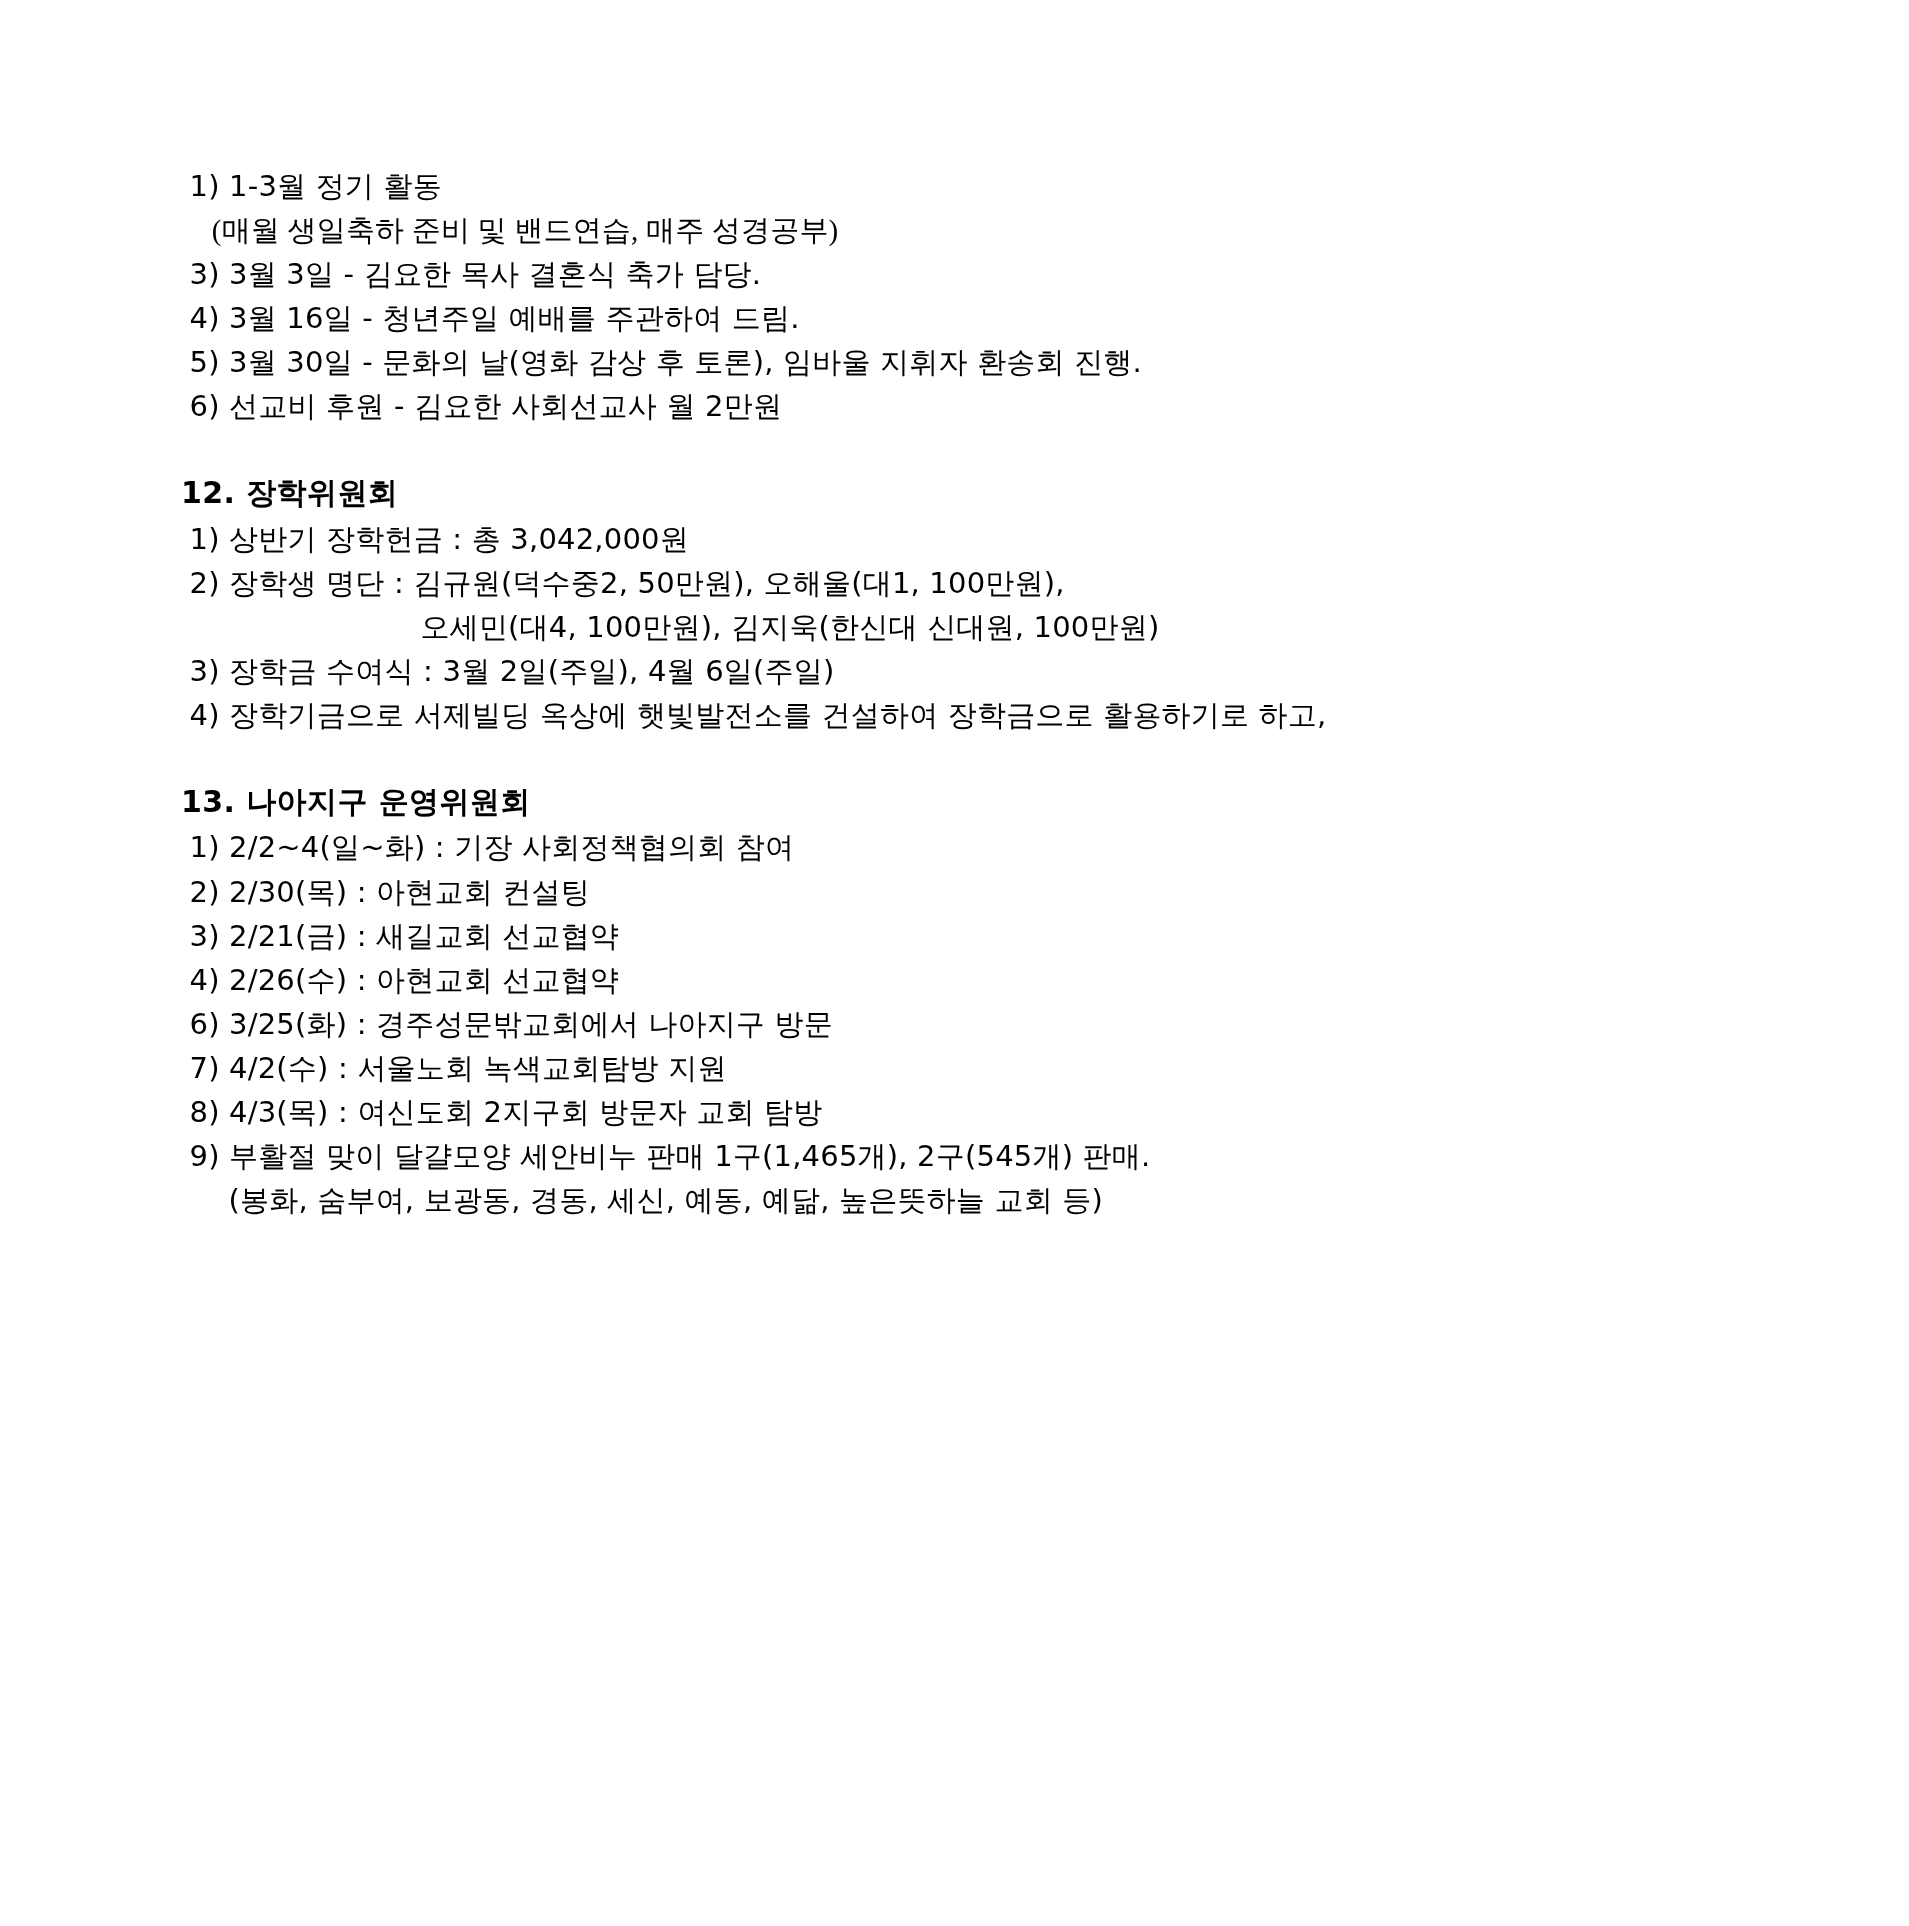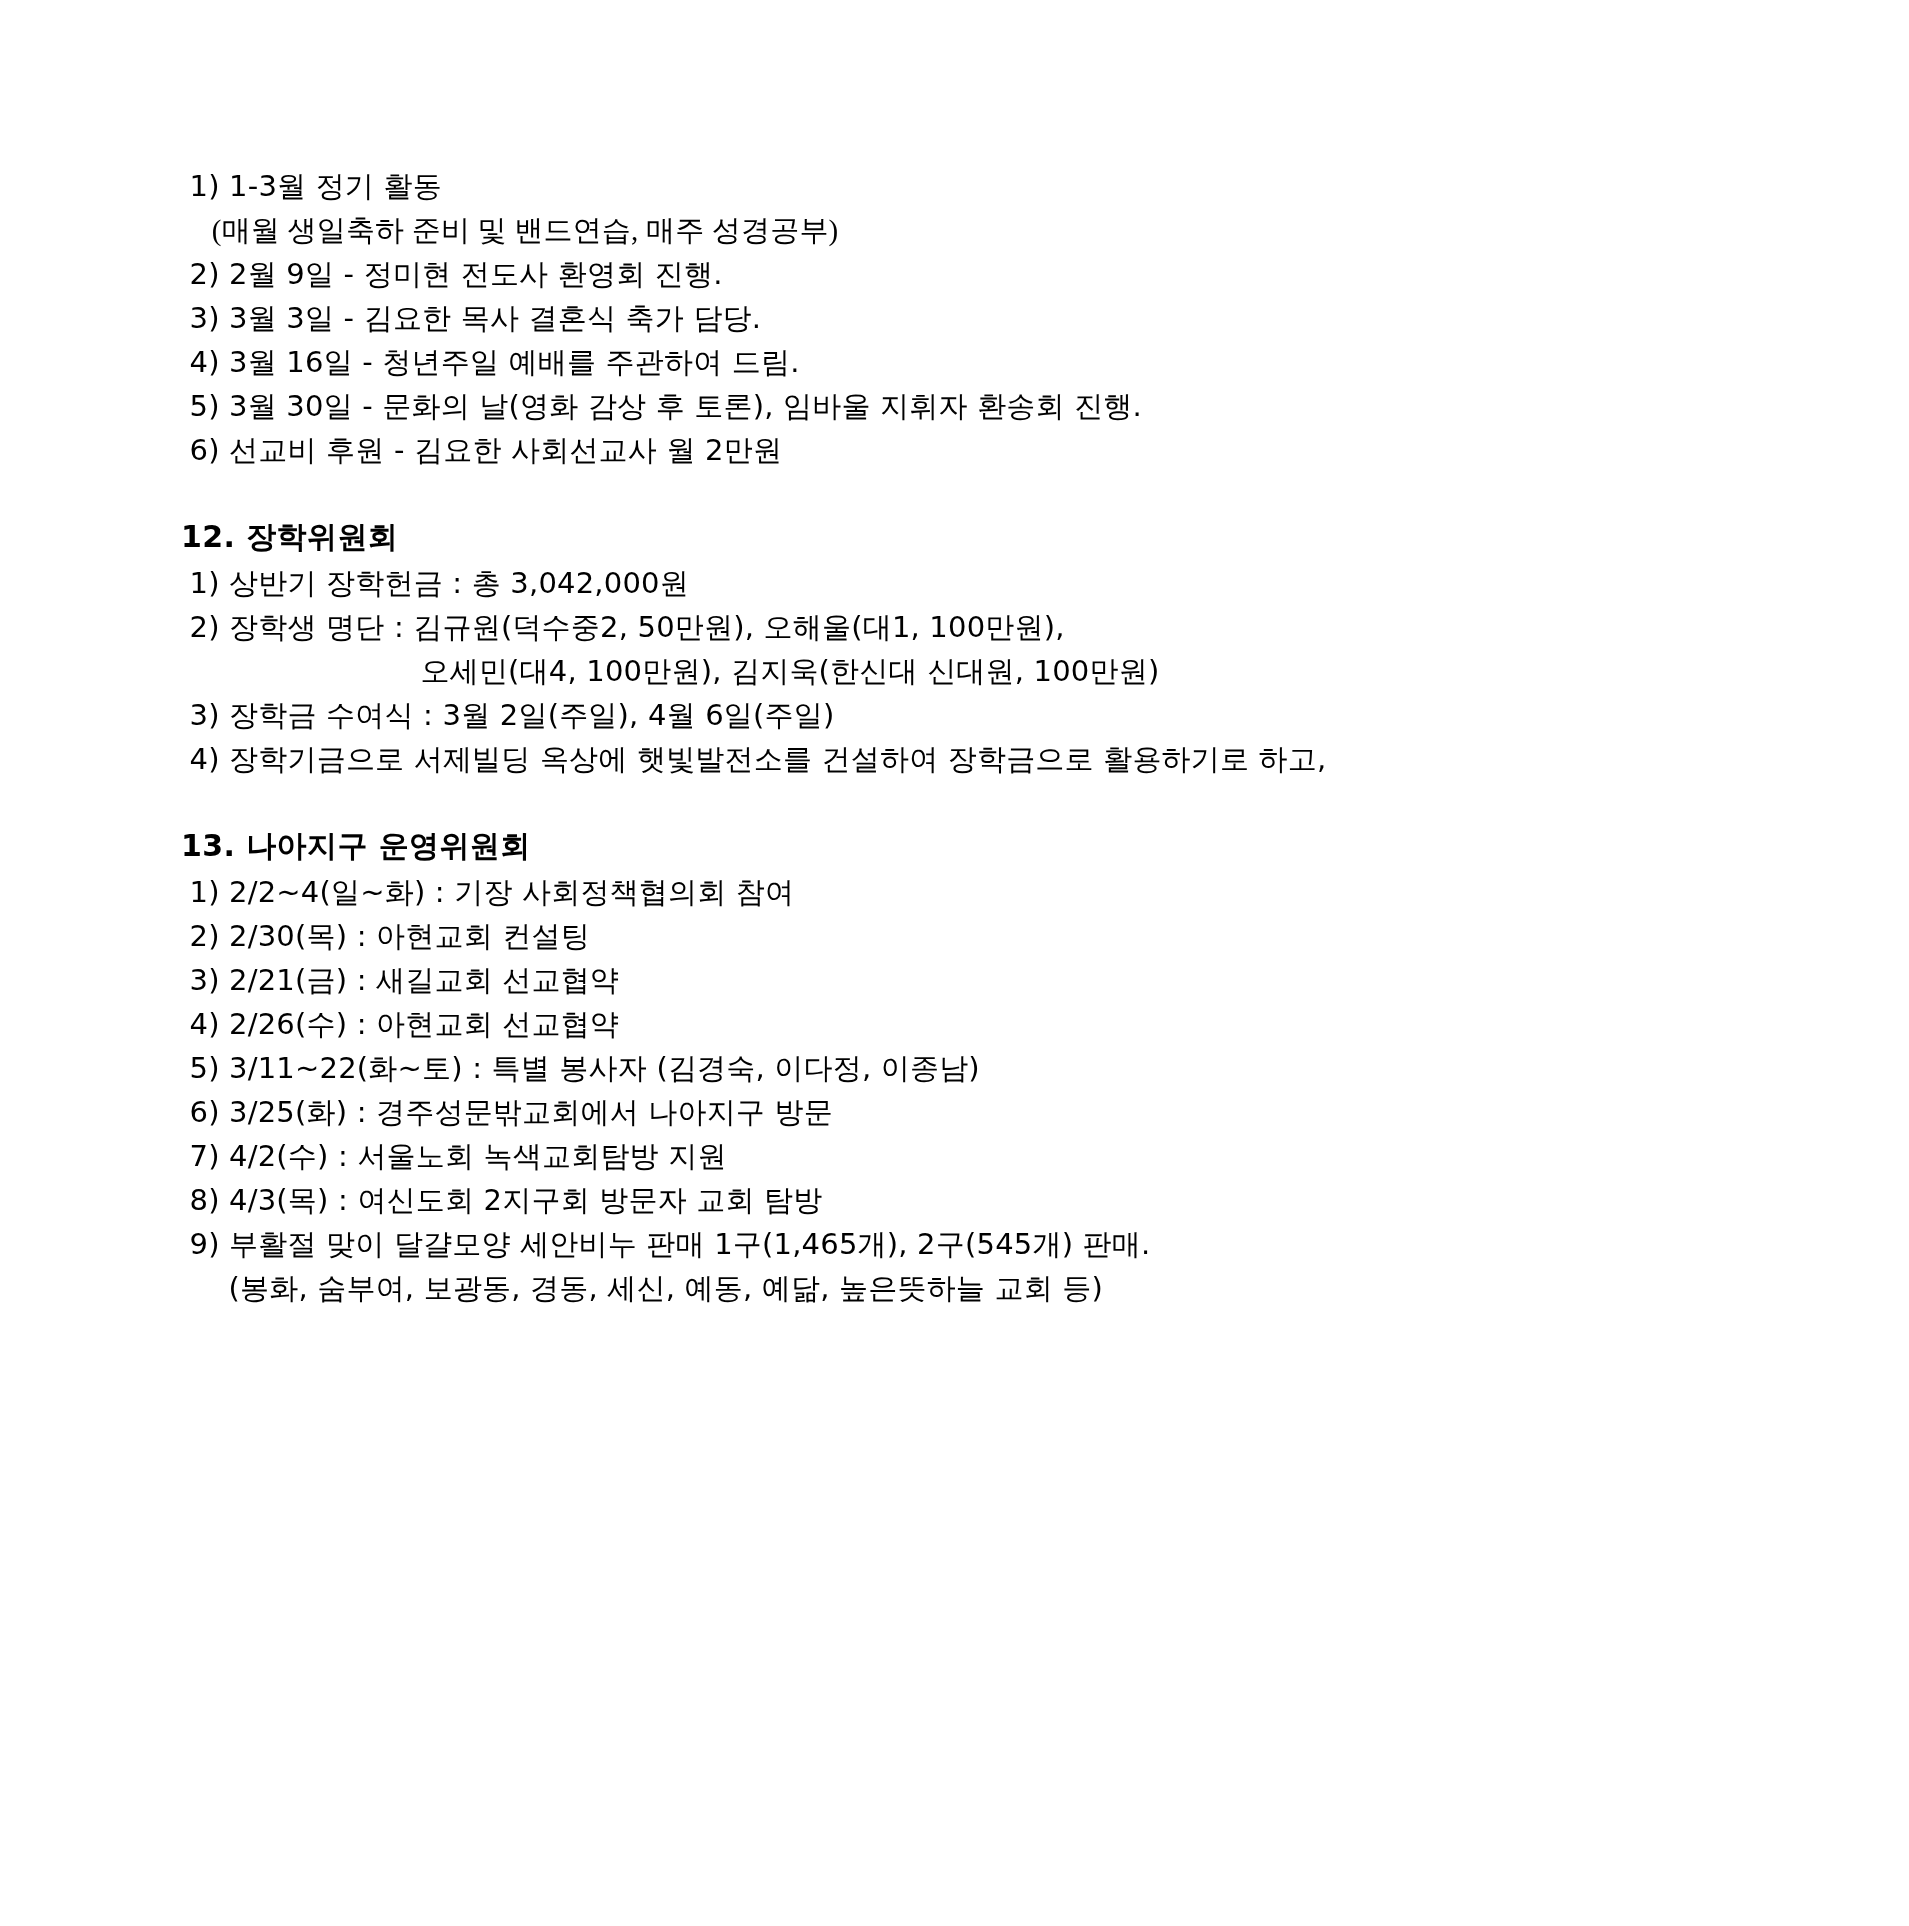--- a/index.html
+++ b/index.html
@@ -45,41 +45,39 @@
   .indent-3 { padding-left: 231px; }
 </style>
 </head>
 <body>
 
 <div class="page">
   <div id="sections-root">
       <div class="section">
         <div class="item">1) 1-3월 정기 활동</div>
         <div class="item indent-1">(매월 생일축하 준비 및 밴드연습, 매주 성경공부)</div>
-        <div class="item">2) 2월 9일 - 정미현 전도사 환영회 진행.</div>
         <div class="item">3) 3월 3일 - 김요한 목사 결혼식 축가 담당.</div>
         <div class="item">4) 3월 16일 - 청년주일 예배를 주관하여 드림.</div>
         <div class="item">5) 3월 30일 - 문화의 날(영화 감상 후 토론), 임바울 지휘자 환송회 진행.</div>
         <div class="item">6) 선교비 후원 - 김요한 사회선교사 월 2만원</div>
       </div>
       <div class="section">
         <div class="section-title">12. 장학위원회</div>
         <div class="item">1) 상반기 장학헌금 : 총 3,042,000원</div>
         <div class="item">2) 장학생 명단 : 김규원(덕수중2, 50만원), 오해울(대1, 100만원),</div>
         <div class="item indent-3">오세민(대4, 100만원), 김지욱(한신대 신대원, 100만원)</div>
         <div class="item">3) 장학금 수여식 : 3월 2일(주일), 4월 6일(주일)</div>
         <div class="item">4) 장학기금으로 서제빌딩 옥상에 햇빛발전소를 건설하여 장학금으로 활용하기로 하고,</div>
       </div>
       <div class="section">
         <div class="section-title">13. 나아지구 운영위원회</div>
         <div class="item">1) 2/2~4(일~화) : 기장 사회정책협의회 참여</div>
         <div class="item">2) 2/30(목) : 아현교회 컨설팅</div>
         <div class="item">3) 2/21(금) : 새길교회 선교협약</div>
         <div class="item">4) 2/26(수) : 아현교회 선교협약</div>
-        <div class="item">5) 3/11~22(화~토) : 특별 봉사자 (김경숙, 이다정, 이종남)</div>
         <div class="item">6) 3/25(화) : 경주성문밖교회에서 나아지구 방문</div>
         <div class="item">7) 4/2(수) : 서울노회 녹색교회탐방 지원</div>
         <div class="item">8) 4/3(목) : 여신도회 2지구회 방문자 교회 탐방</div>
         <div class="item">9) 부활절 맞이 달걀모양 세안비누 판매 1구(1,465개), 2구(545개) 판매.</div>
         <div class="item indent-2">(봉화, 숨부여, 보광동, 경동, 세신, 예동, 예닮, 높은뜻하늘 교회 등)</div>
       </div>
     </div>
 
 </div>
 

